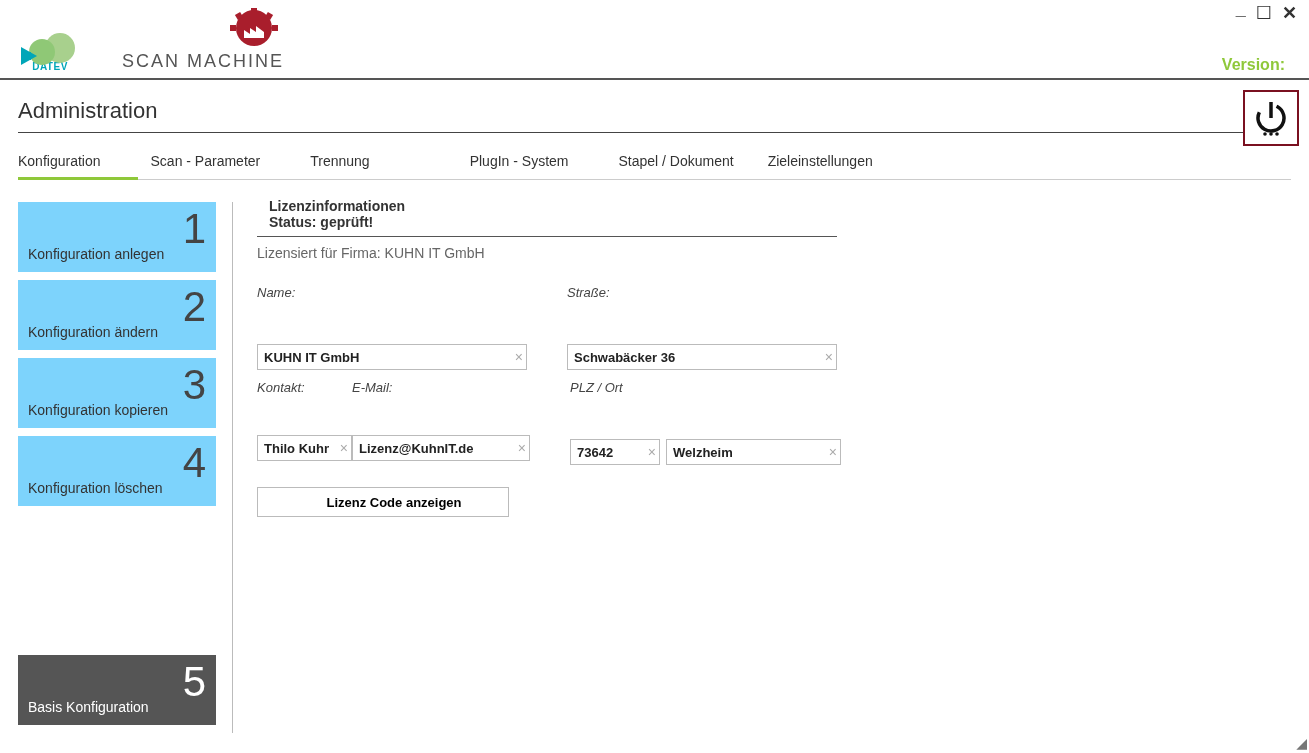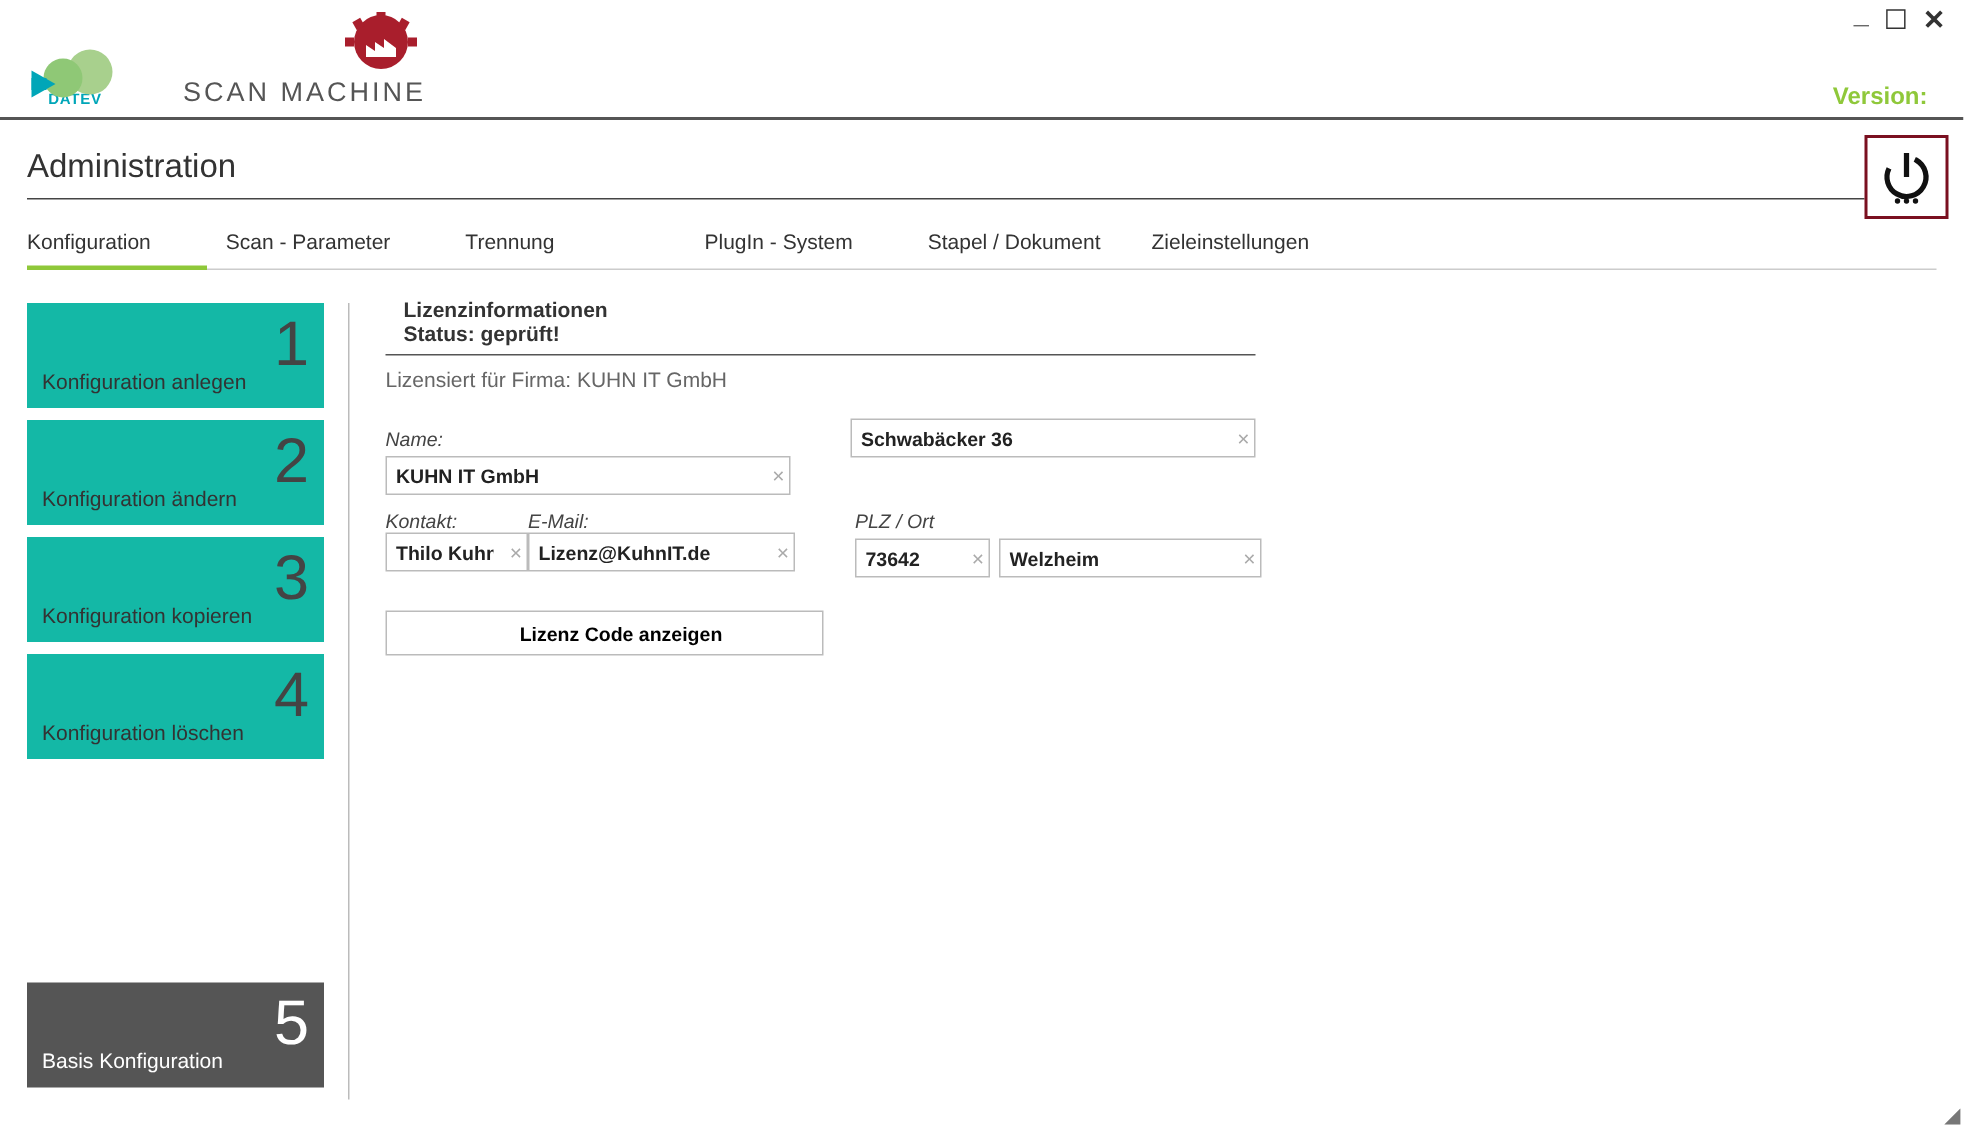--- a/index.html
+++ b/index.html
@@ -27,46 +27,46 @@
 
   .page-title{font-size:22px;color:#333;padding:18px 0 8px 18px;}
   .page-title-line{border-bottom:1.5px solid #444;margin:0 18px;}
 
   .tabs{display:flex;gap:0;margin:14px 18px 0 18px;border-bottom:1px solid #ccc;position:relative;}
   .tab{padding:6px 20px 10px 0;margin-right:30px;color:#333;cursor:pointer;white-space:nowrap;}
   .tab.active::after{content:"";position:absolute;left:0;bottom:-1px;width:120px;height:3px;background:#8fc83a;}
 
   .body-area{display:flex;align-items:stretch;margin:0 18px;height:calc(753px - 200px);}
   .sidebar{width:198px;padding-top:22px;display:flex;flex-direction:column;}
-  .side-btn{position:relative;height:60px;margin-bottom:8px;background:#14b8a6;color:#333;display:flex;align-items:flex-end;padding:0 10px 10px 10px;cursor:pointer;}
+  .side-btn{position:relative;height:60px;margin-bottom:8px;background:#7dd3fc;color:#333;display:flex;align-items:flex-end;padding:0 10px 10px 10px;cursor:pointer;}
   .side-btn .num{position:absolute;right:10px;top:0;font-size:42px;color:#444;font-weight:300;line-height:1.3;}
   .side-btn.selected{background:#555;color:#fff;}
   .side-btn.selected .num{color:#fff;}
   .side-spacer{flex:1;}
 
   .divider{width:1px;background:#bbb;margin:22px 24px 0 16px;}
 
   .content{padding-top:18px;flex:1;}
   .lic-heading{font-weight:bold;color:#333;margin-left:12px;}
   .lic-line{border-bottom:1px solid #555;margin:6px 0 8px 0;max-width:580px;}
   .lic-for{color:#666;margin-bottom:18px;}
 
   .form-row{display:flex;gap:40px;margin-bottom:4px;}
   .form-col{display:flex;flex-direction:column;gap:4px;}
   .field-label{color:#444;font-size:13px;margin-top:6px;font-style:italic;}
 
-  .clearable{position:relative;display:inline-block;}
+  .clearable{position:relative;display:inline-block;margin-top:40px;}
   .clearable input{height:26px;border:1px solid #bbb;padding:2px 22px 2px 6px;font-weight:bold;font-size:13px;color:#222;box-sizing:border-box;}
   .clearable .x{position:absolute;right:4px;top:50%;transform:translateY(-50%);color:#aaa;font-size:14px;cursor:pointer;}
 
   .w-name{width:270px;} .w-street{width:270px;}
   .w-contact{width:95px;} .w-email{width:178px;}
   .w-plz{width:90px;} .w-city{width:175px;}
 
-  .show-license-btn{margin-top:18px;width:292px;height:30px;border:1px solid #bbb;background:#fff;font-weight:bold;font-size:13px;cursor:pointer;padding-left:28px;}
+  .show-license-btn{margin-top:18px;width:252px;height:30px;border:1px solid #bbb;background:#fff;font-weight:bold;font-size:13px;cursor:pointer;padding-left:28px;}
 
   .resize-grip{position:absolute;right:2px;bottom:2px;color:#777;font-size:14px;}
 </style>
 </head>
 <body>
 
 <div class="window-controls">
   <span class="win-min">_</span>
   <span>☐</span>
   <span class="win-close">✕</span>
@@ -166,20 +166,21 @@
 
       <div class="form-col">
         <div class="field-label">Name:</div>
         <div class="clearable">
           <input class="w-name" value="KUHN IT GmbH" style="">
           <span class="x">×</span>
         </div>
       </div>
 
       <div class="form-col">
+        <div class="field-label">Straße:</div>
         <div class="clearable">
           <input class="w-street" value="Schwabäcker 36" style="">
           <span class="x">×</span>
         </div>
       </div>
     </div>
 
     <div class="form-row">
 
       <div class="form-col">

